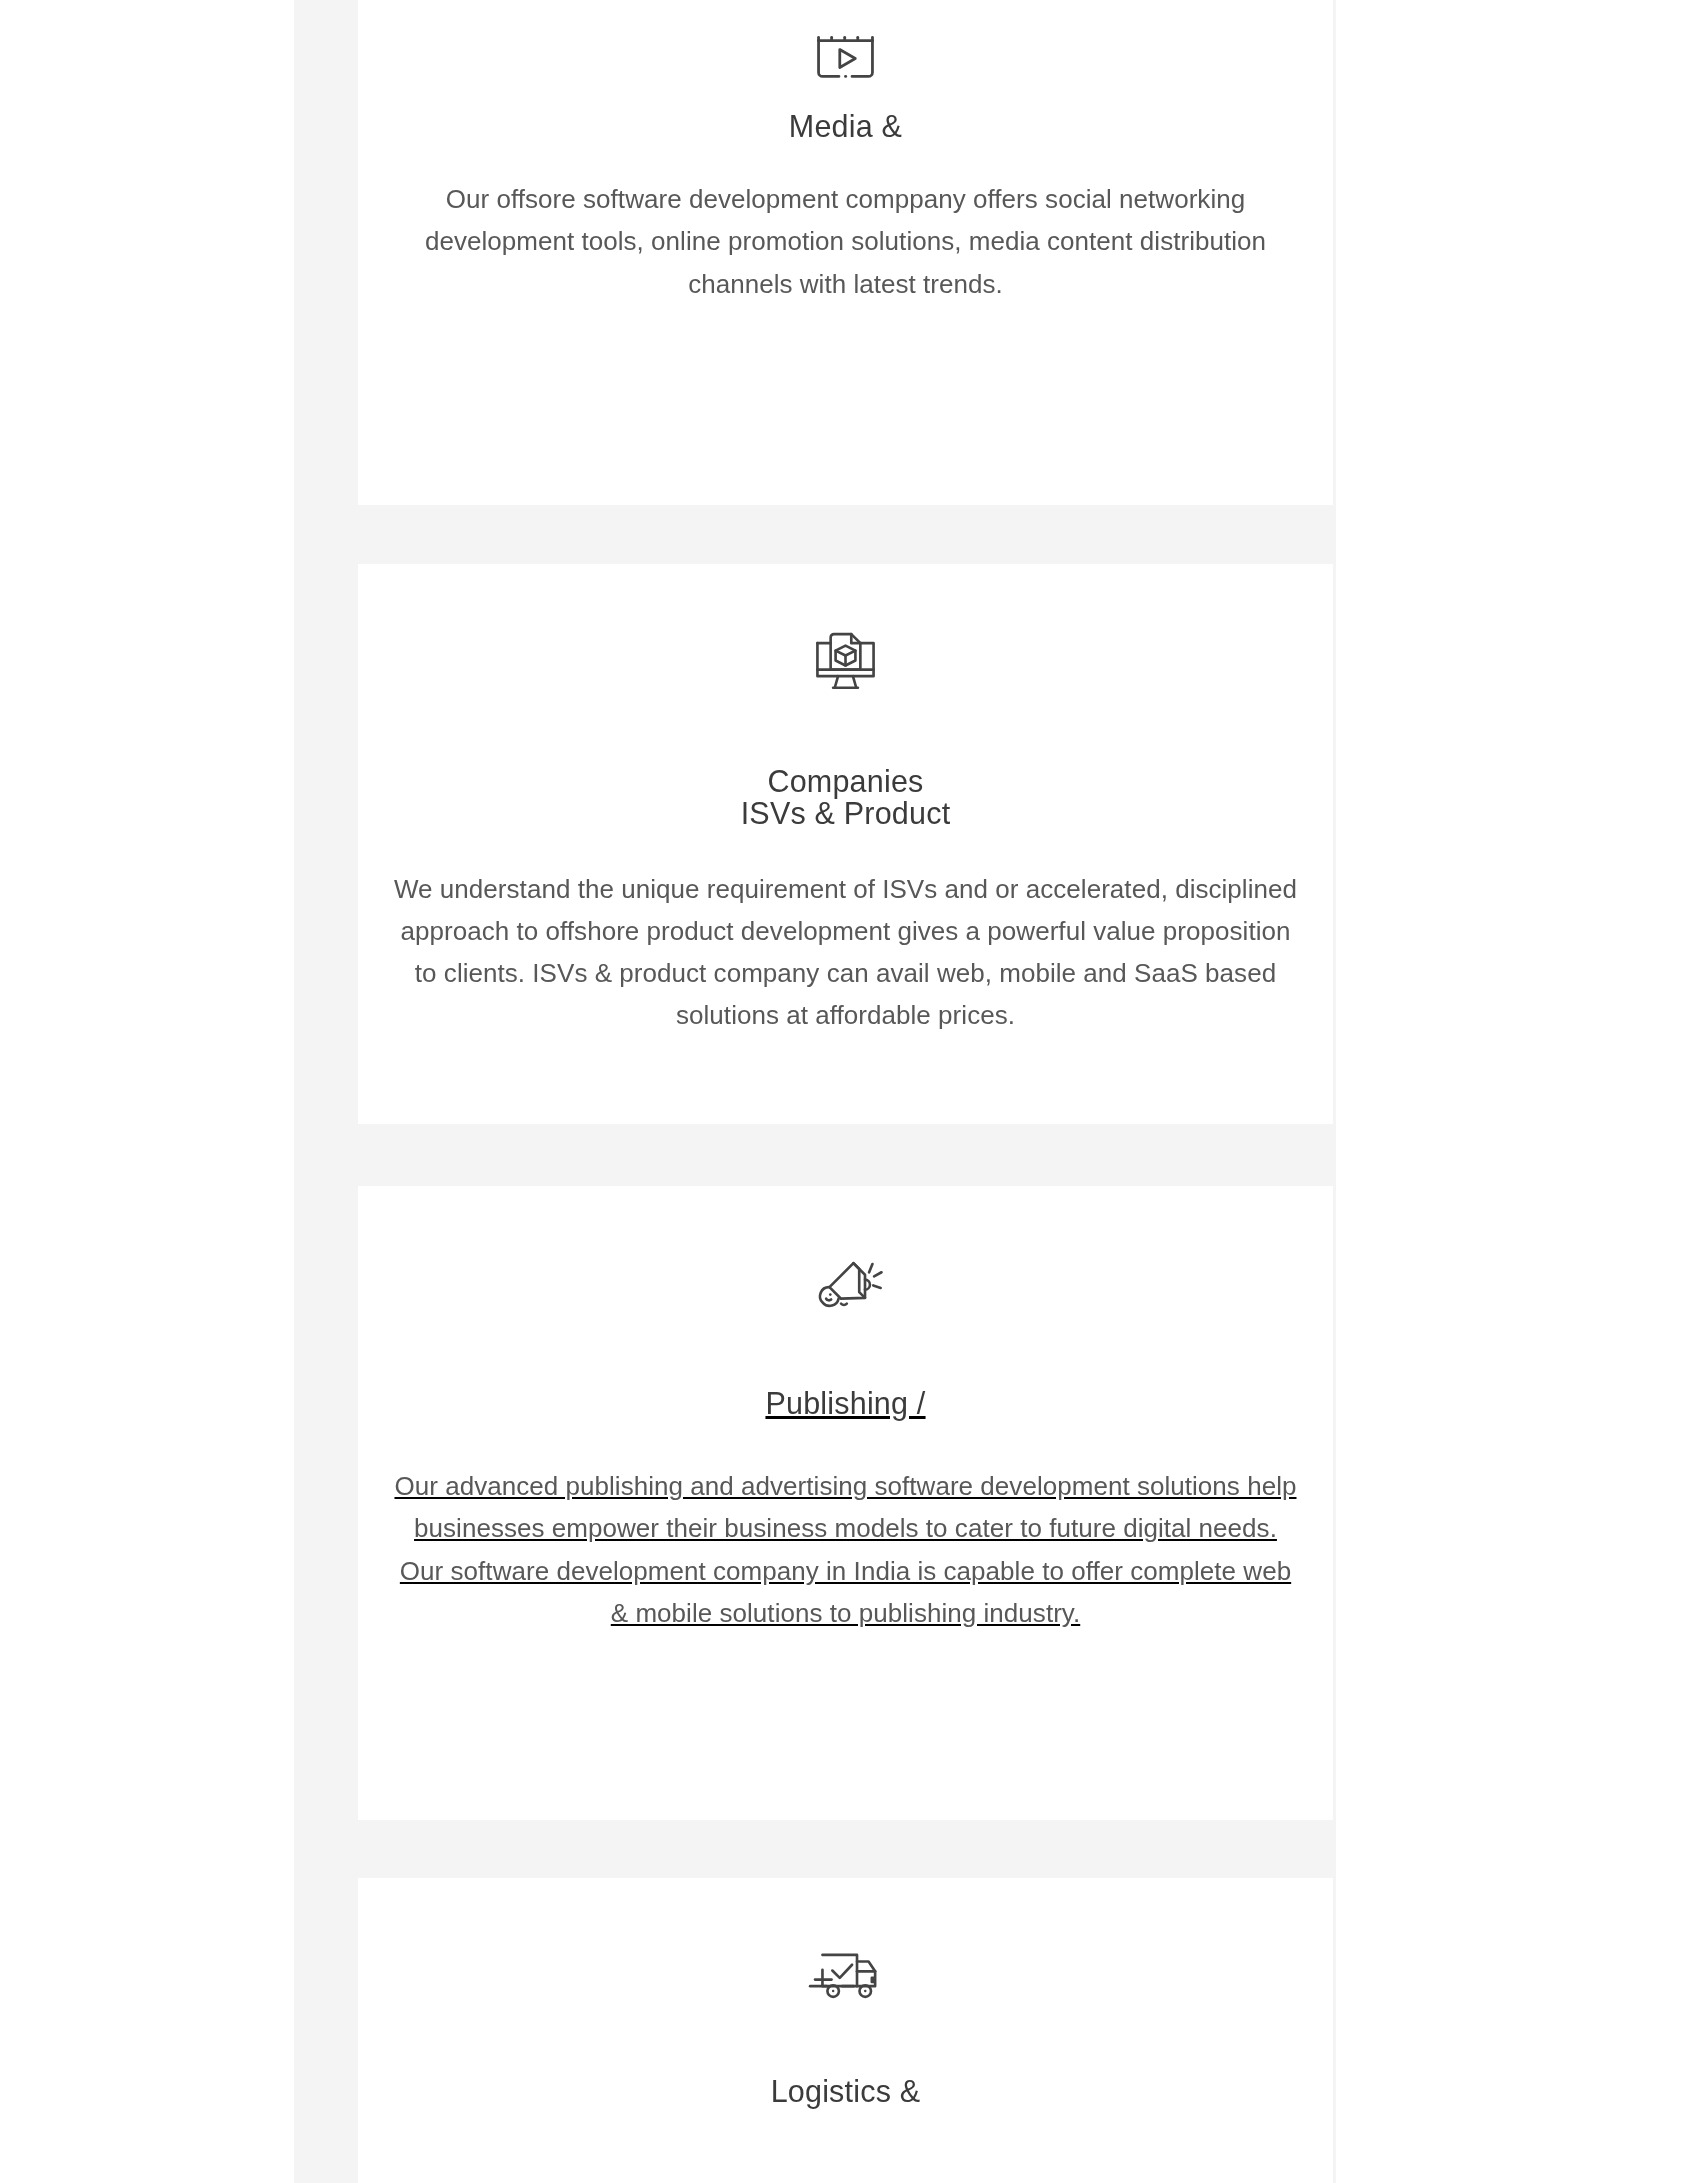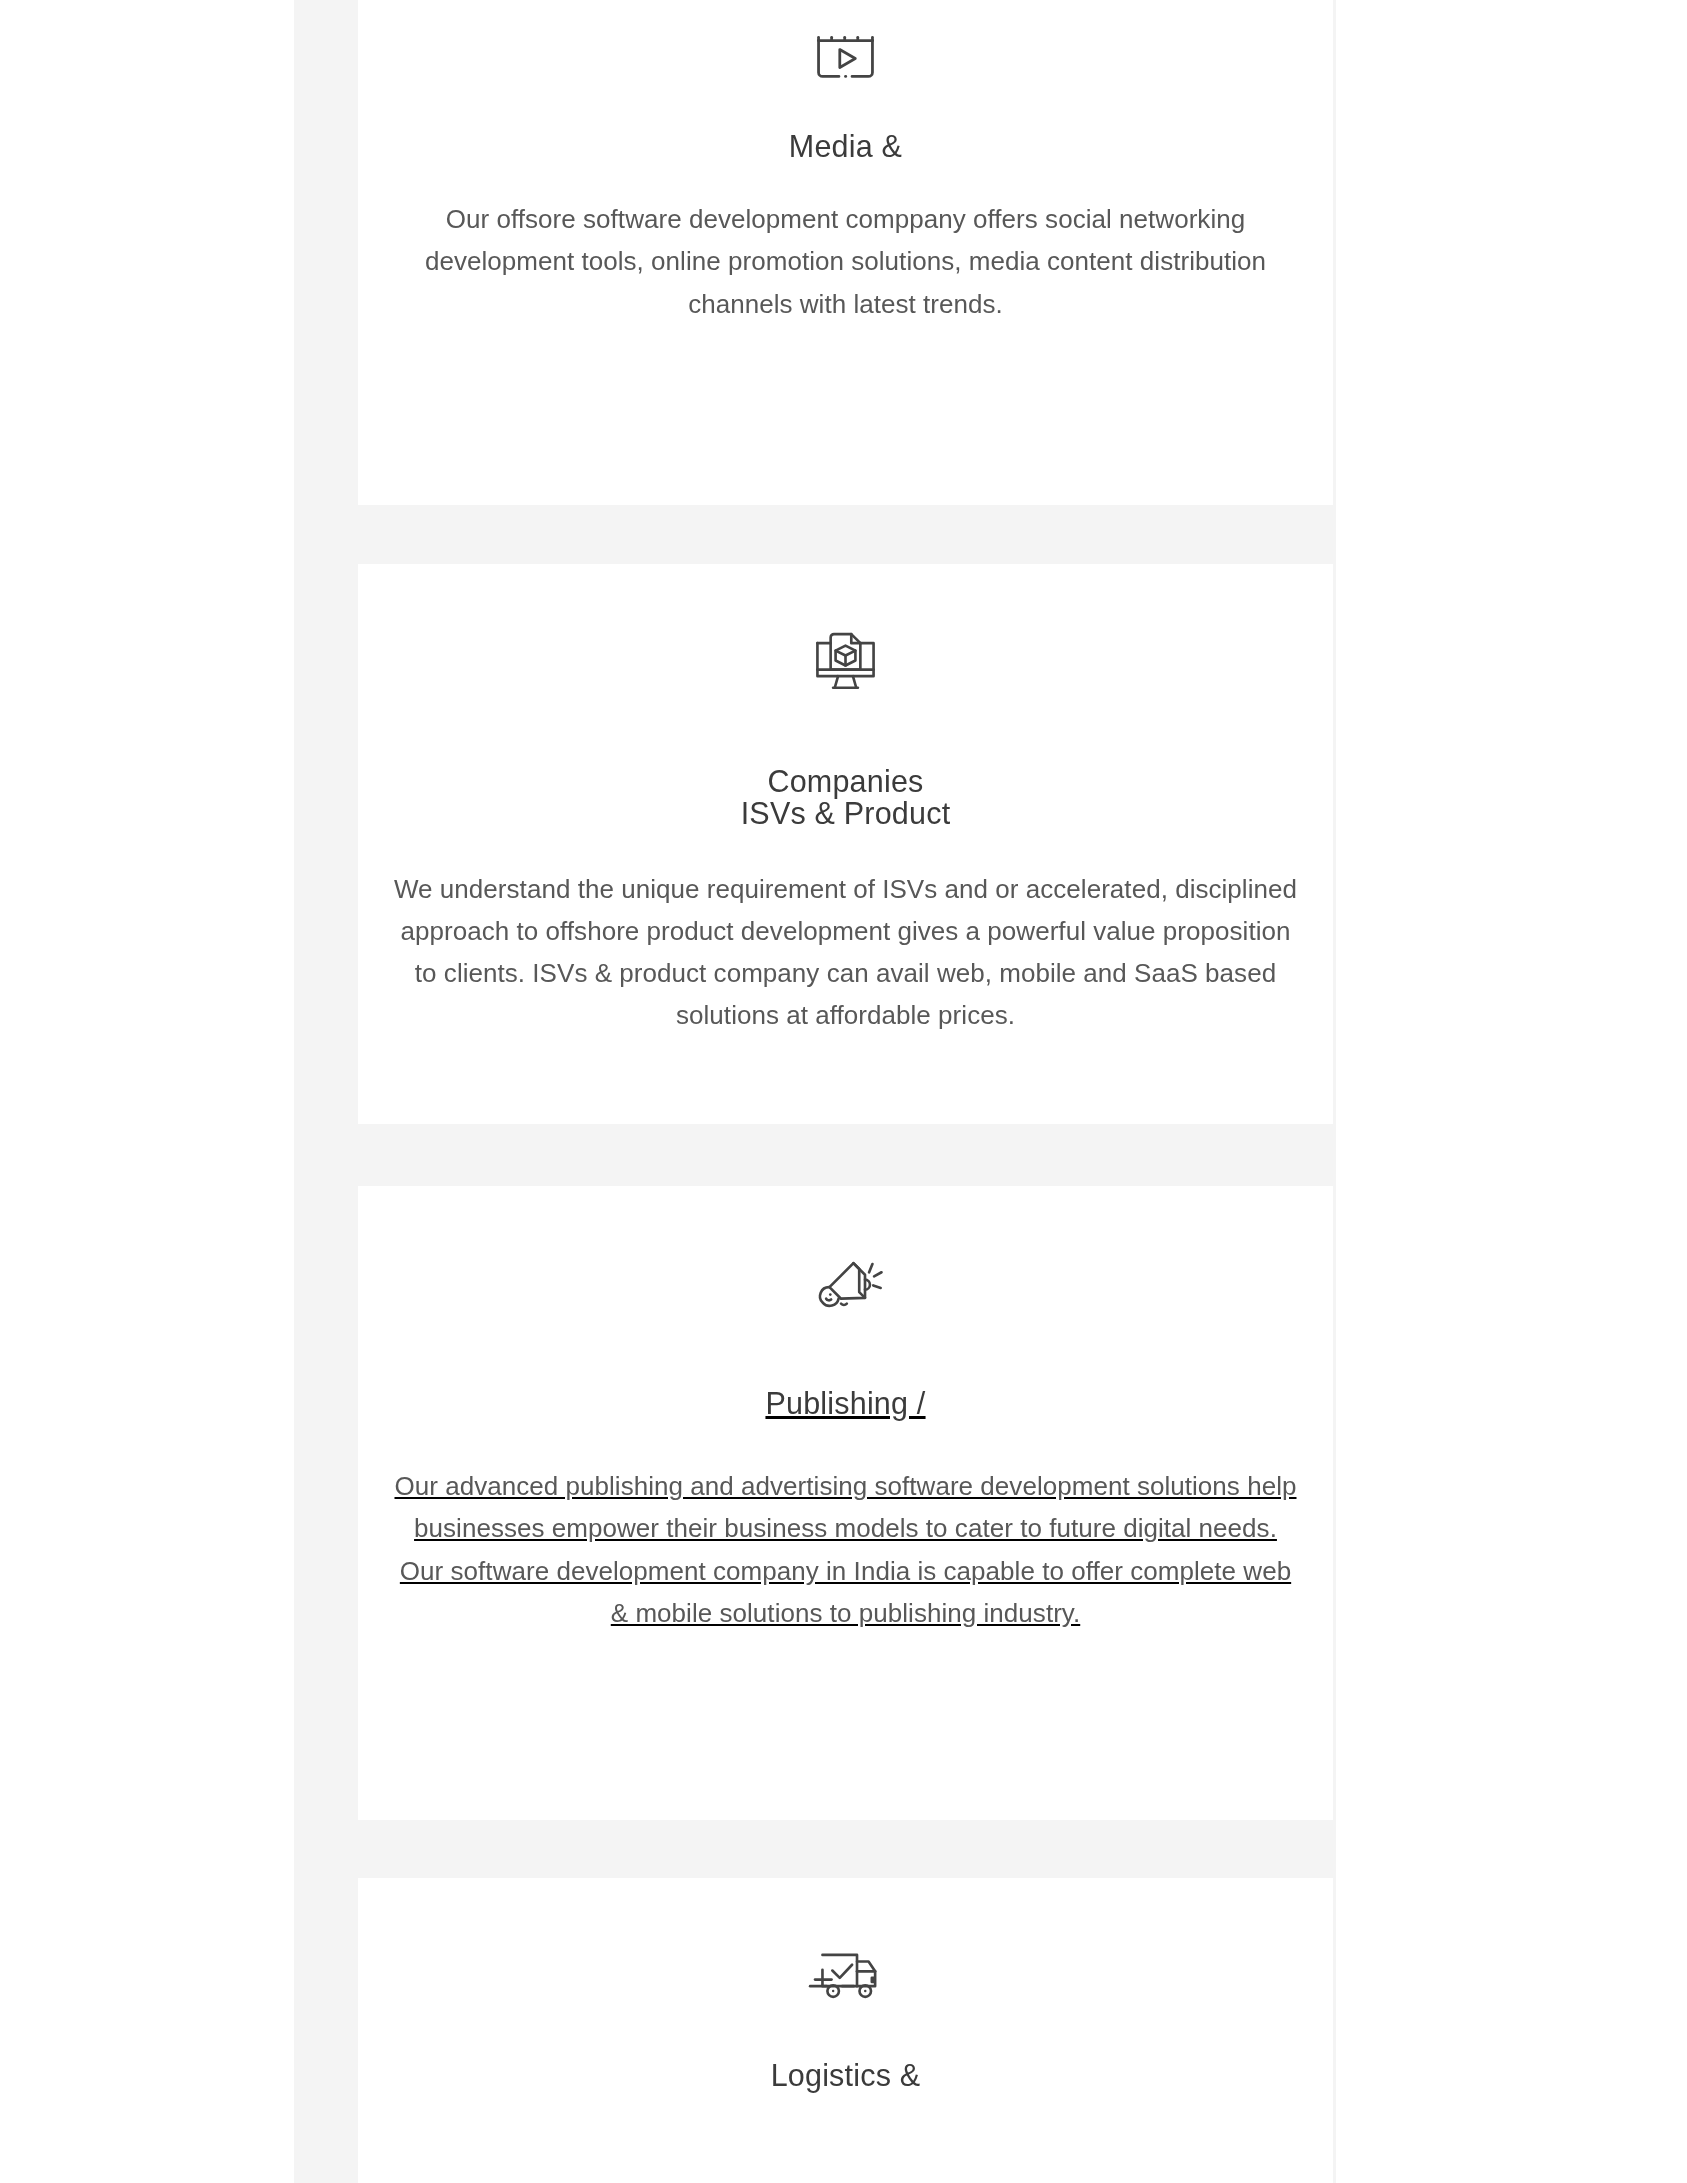--- a/index.html
+++ b/index.html
@@ -79,33 +79,33 @@
     font-size: 26px;
     font-weight: 400;
     color: #585858;
     line-height: 1.62;
     letter-spacing: 0.04px;
     margin: 0 auto;
   }
 
   
   .card-1 .icon-wrap  { margin-top: 169px; height: 74px; }
-  .card-1 .card-title { margin-top: 35px; }
+  .card-1 .card-title { margin-top: 15px; }
   .card-1 .card-body  { margin-top: 36px; max-width: 890px; }
 
   .card-2 .icon-wrap  { margin-top: 51px; height: 91px; }
   .card-2 .card-title { margin-top: 59px; }
   .card-2 .card-body  { margin-top: 38px; max-width: 915px; }
 
   .card-3 .icon-wrap  { margin-top: 51px; height: 91px; }
   .card-3 .card-title { margin-top: 59px; }
   .card-3 .card-body  { margin-top: 46px; max-width: 915px; }
 
   .card-4 .icon-wrap  { margin-top: 49px; height: 91px; }
-  .card-4 .card-title { margin-top: 41px; }
+  .card-4 .card-title { margin-top: 57px; }
   .card-4 .card-body  { margin-top: 38px; max-width: 915px; }
 </style>
 </head>
 <body>
 
 <div class="page">
 
   <div class="band"></div>
 
   <div class="cards">

